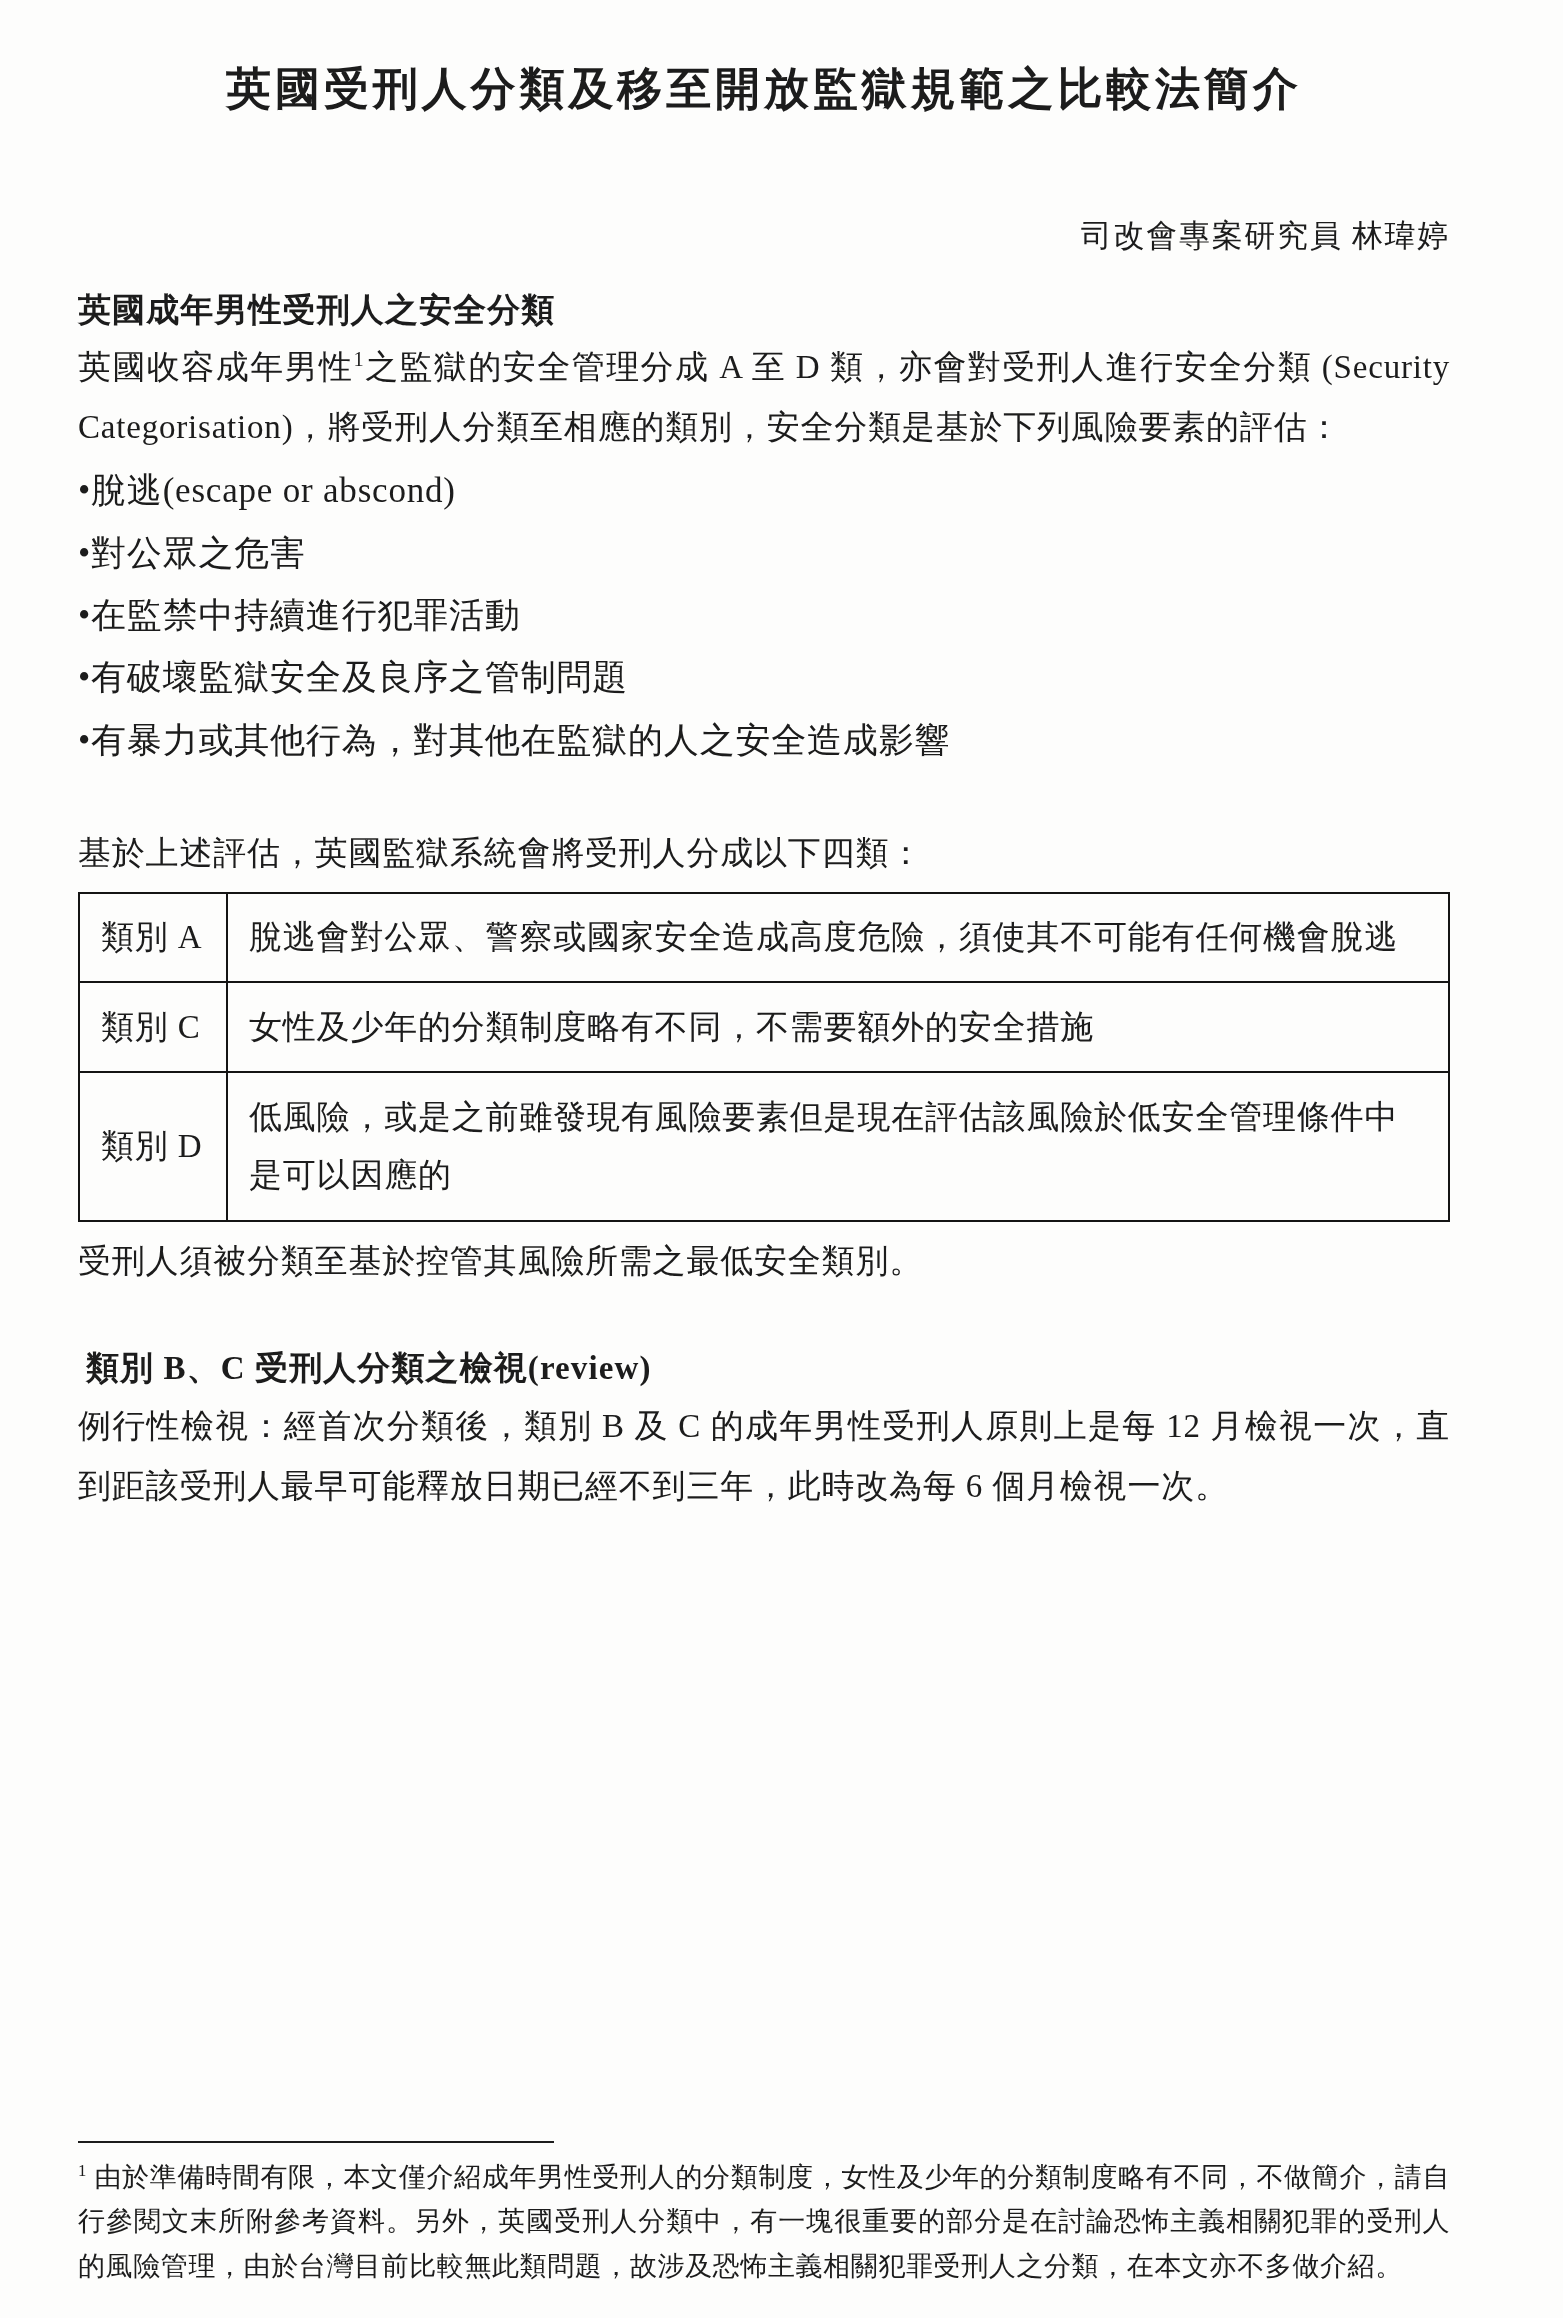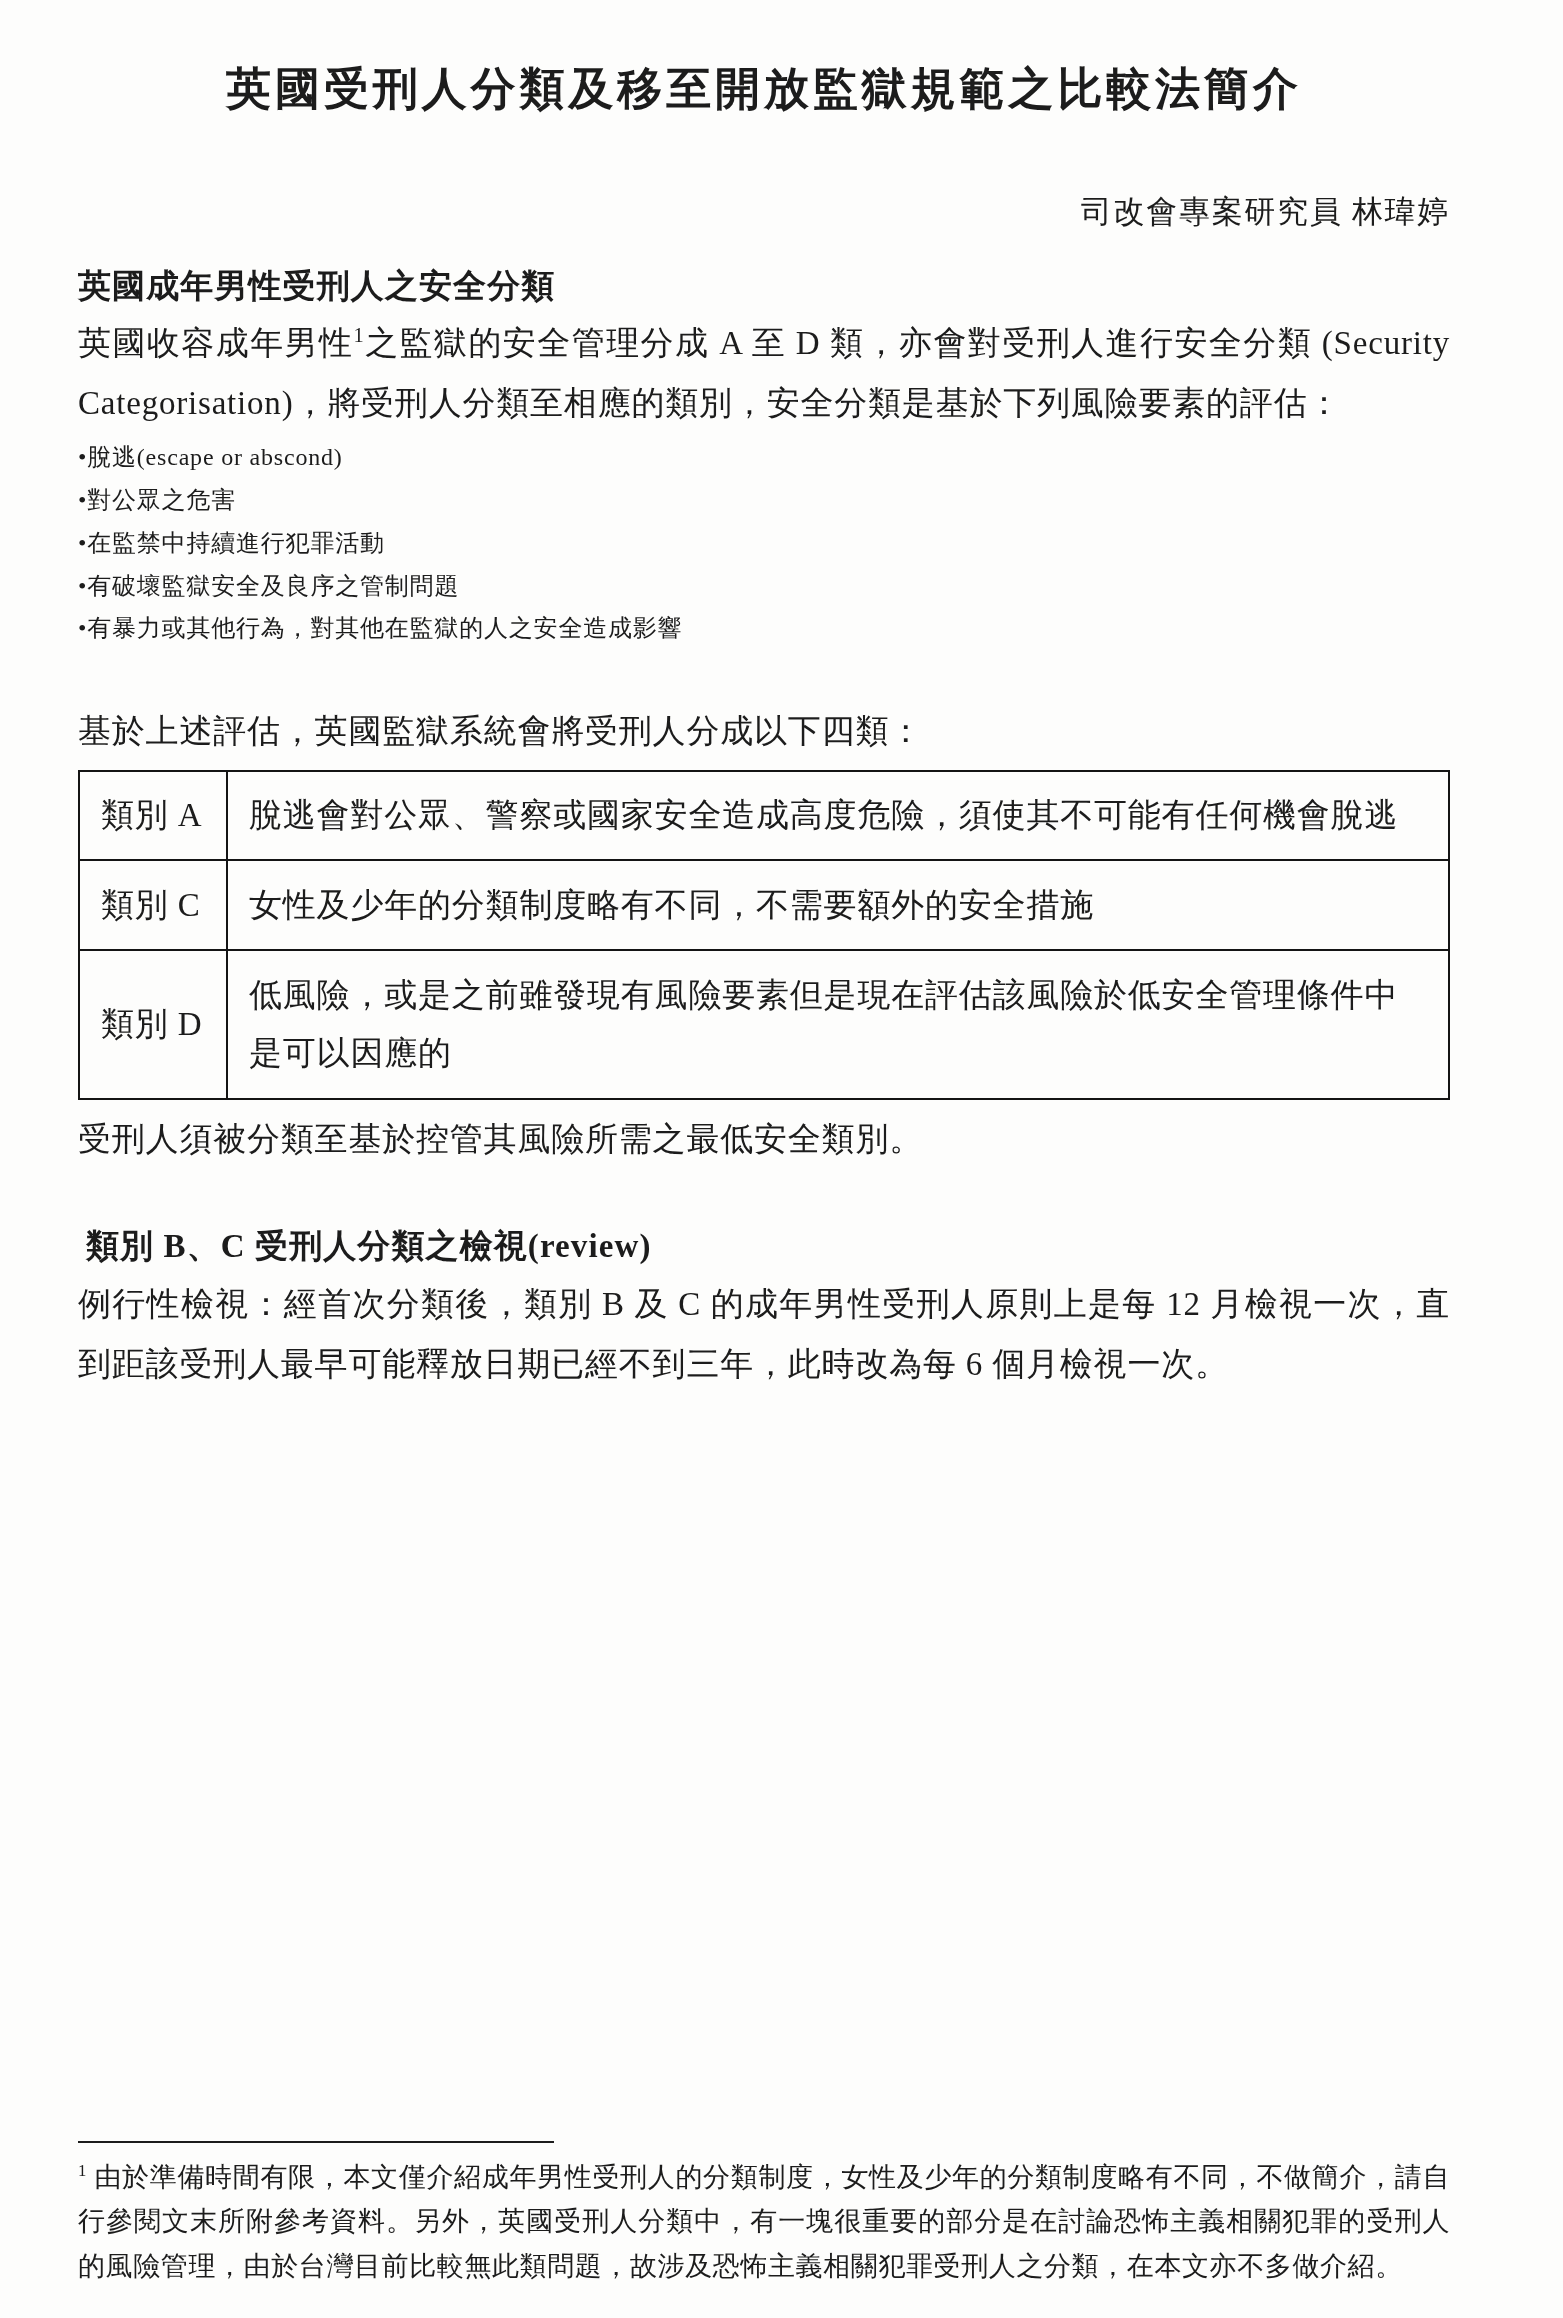--- a/index.html
+++ b/index.html
@@ -21,39 +21,39 @@
     font-size:45px;
     font-weight:700;
     text-align:center;
     letter-spacing:3.9px;
     margin-top:5.6px;
   }
   .author-line {
     font-size:31px;
     text-align:right;
     letter-spacing:1.7px;
-    margin-top:72px;
+    margin-top:96px;
   }
   .heading {
     font-size:33px;
     font-weight:700;
     letter-spacing:1.1px;
     margin-top:31px;
   }
   .para {
     font-size:33px;
     line-height:1.82;
     letter-spacing:0.8px;
     text-align:justify;
     margin-top:4.5px;
   }
   .para-block { margin-top:53px; }
   .bullet-list { margin-top:3.3px; }
   .bullet-item {
-    font-size:24px;
+    font-size:35px;
     line-height:1.78;
     letter-spacing:0.8px;
   }
   .table-intro {
     font-size:33px;
     letter-spacing:0.8px;
     margin-top:59px;
   }
   table.category-table {
     border-collapse:collapse;

